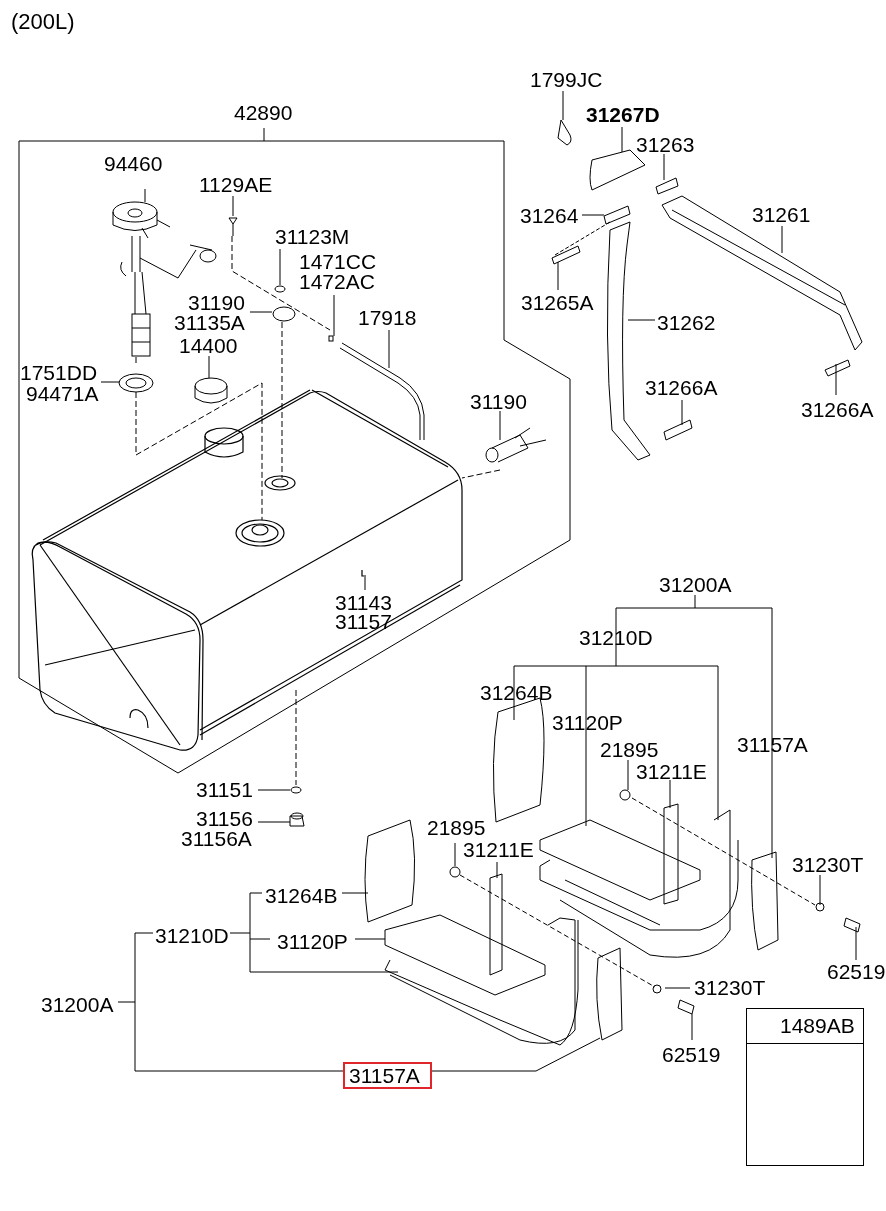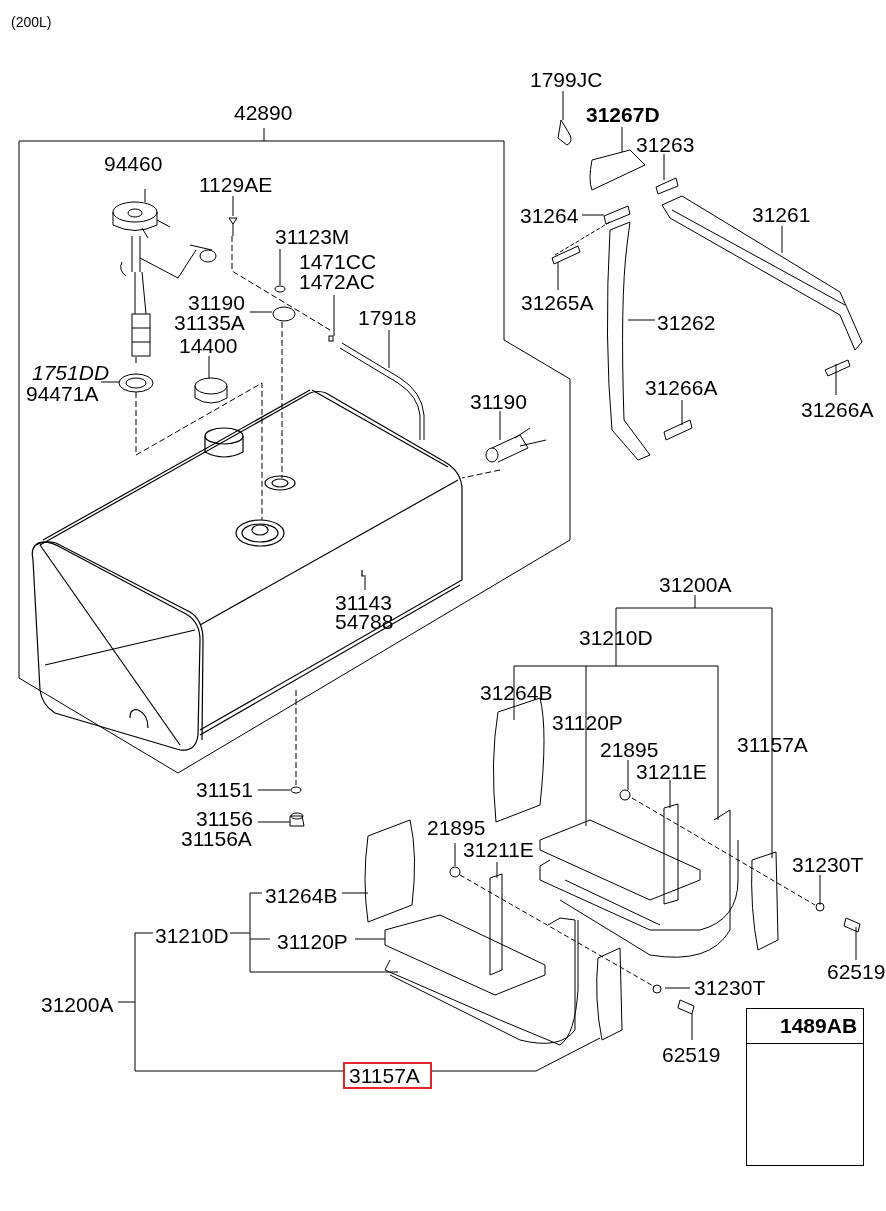--- a/index.html
+++ b/index.html
@@ -1,21 +1,21 @@
 <!DOCTYPE html>
 <html><head>
 <meta charset="utf-8">
 <style>
   html, body { margin: 0; padding: 0; background: #ffffff; }
   body { width: 886px; height: 1211px; position: relative; overflow: hidden;
          font-family: "Liberation Sans", sans-serif; color: #000; }
   .lbl { position: absolute; font-size: 21px; line-height: 20px; white-space: nowrap; color: #000; }
   #diagram { position: absolute; left: 0; top: 0; }
   .hl { position: absolute; border: 2px solid #e0262b; box-sizing: border-box; }
-  .inset { position: absolute; border: 1px solid #000; box-sizing: border-box; background: #fff; font-weight: bold; }
+  .inset { position: absolute; border: 1px solid #000; box-sizing: border-box; background: #fff; }
   .inset-head { position: absolute; left: 0; right: 0; top: 0; height: 34px; border-bottom: 1px solid #000; }
 </style>
 </head>
 <body>
 
 <svg id="diagram" width="886" height="1211" viewBox="0 0 886 1211" xmlns="http://www.w3.org/2000/svg" fill="none" stroke="#000" stroke-width="1">
 
   <g>
     <polyline points="19,141 19,678 178,773 570,540 570,379 504,340 504,141 19,141"></polyline>
     <line x1="264" y1="128" x2="264" y2="141"></line>
@@ -210,37 +210,37 @@
     <polyline points="431,1071 536,1071 600,1038"></polyline>
   </g>
 
   <g>
     <path d="M812,1068 L828,1072 L828,1094 L812,1090 Z"></path>
     <ellipse cx="800" cy="1108" rx="18" ry="20"></ellipse>
     <path d="M812,1090 Q830,1100 820,1125"></path>
   </g>
 </svg>
 
-<div class="lbl" style="left:11px;top:12px;font-size:14px;">(200L)</div>
+<div class="lbl" style="left:11px;top:12px;font-size:22px;">(200L)</div>
 
 <div class="lbl" style="left:234px;top:103px;">42890</div>
 <div class="lbl" style="left:104px;top:154px;">94460</div>
 <div class="lbl" style="left:199px;top:175px;">1129AE</div>
 <div class="lbl" style="left:247px;top:227px;margin-left:28px;">31123M</div>
 <div class="lbl" style="left:299px;top:252px;">1471CC</div>
 <div class="lbl" style="left:299px;top:272px;">1472AC</div>
 <div class="lbl" style="left:188px;top:293px;">31190</div>
 <div class="lbl" style="left:174px;top:313px;">31135A</div>
 <div class="lbl" style="left:358px;top:308px;">17918</div>
 <div class="lbl" style="left:179px;top:336px;">14400</div>
-<div class="lbl" style="left:32px;top:363px;font-style:italic;">1751DD</div>
+<div class="lbl" style="left:20px;top:363px;">1751DD</div>
 <div class="lbl" style="left:26px;top:384px;">94471A</div>
 <div class="lbl" style="left:470px;top:392px;">31190</div>
 <div class="lbl" style="left:335px;top:593px;">31143</div>
-<div class="lbl" style="left:335px;top:612px;">54788</div>
+<div class="lbl" style="left:335px;top:612px;">31157</div>
 <div class="lbl" style="left:196px;top:780px;">31151</div>
 <div class="lbl" style="left:196px;top:809px;">31156</div>
 <div class="lbl" style="left:181px;top:829px;">31156A</div>
 
 <div class="lbl" style="left:530px;top:70px;">1799JC</div>
 <div class="lbl" style="left:586px;top:105px;font-weight:bold;">31267D</div>
 <div class="lbl" style="left:636px;top:135px;">31263</div>
 <div class="lbl" style="left:520px;top:206px;">31264</div>
 <div class="lbl" style="left:752px;top:205px;">31261</div>
 <div class="lbl" style="left:521px;top:293px;">31265A</div>

